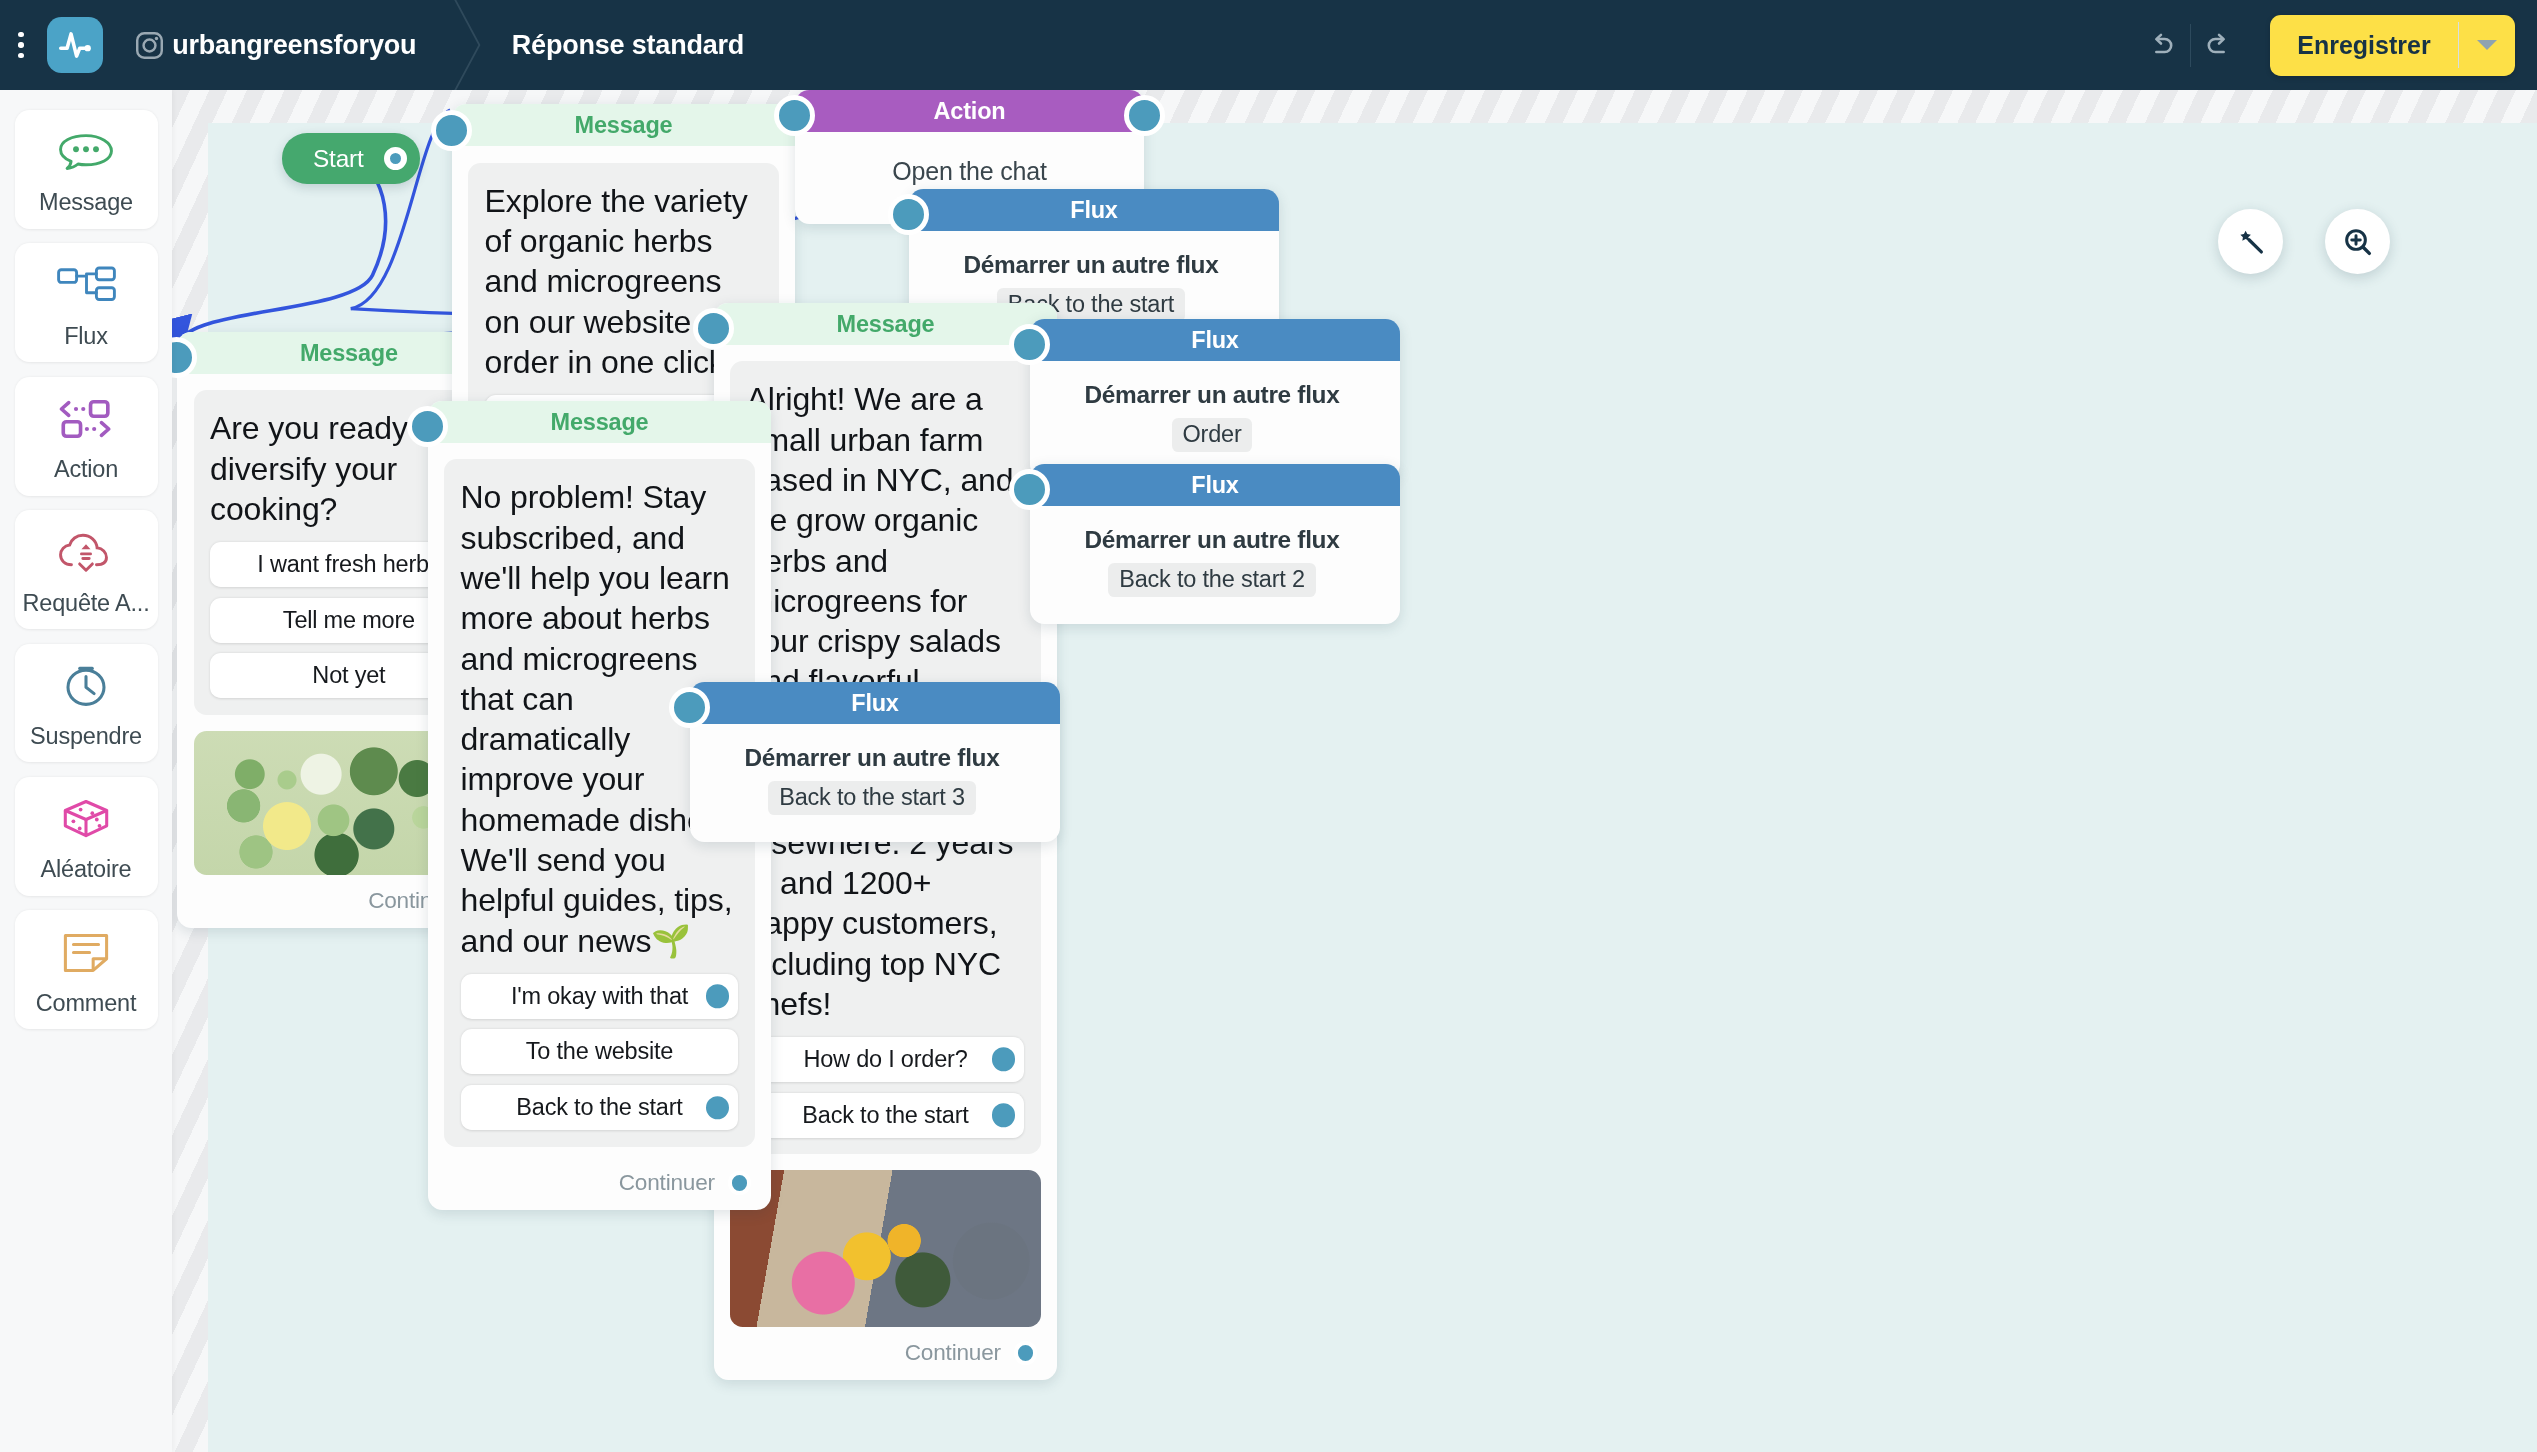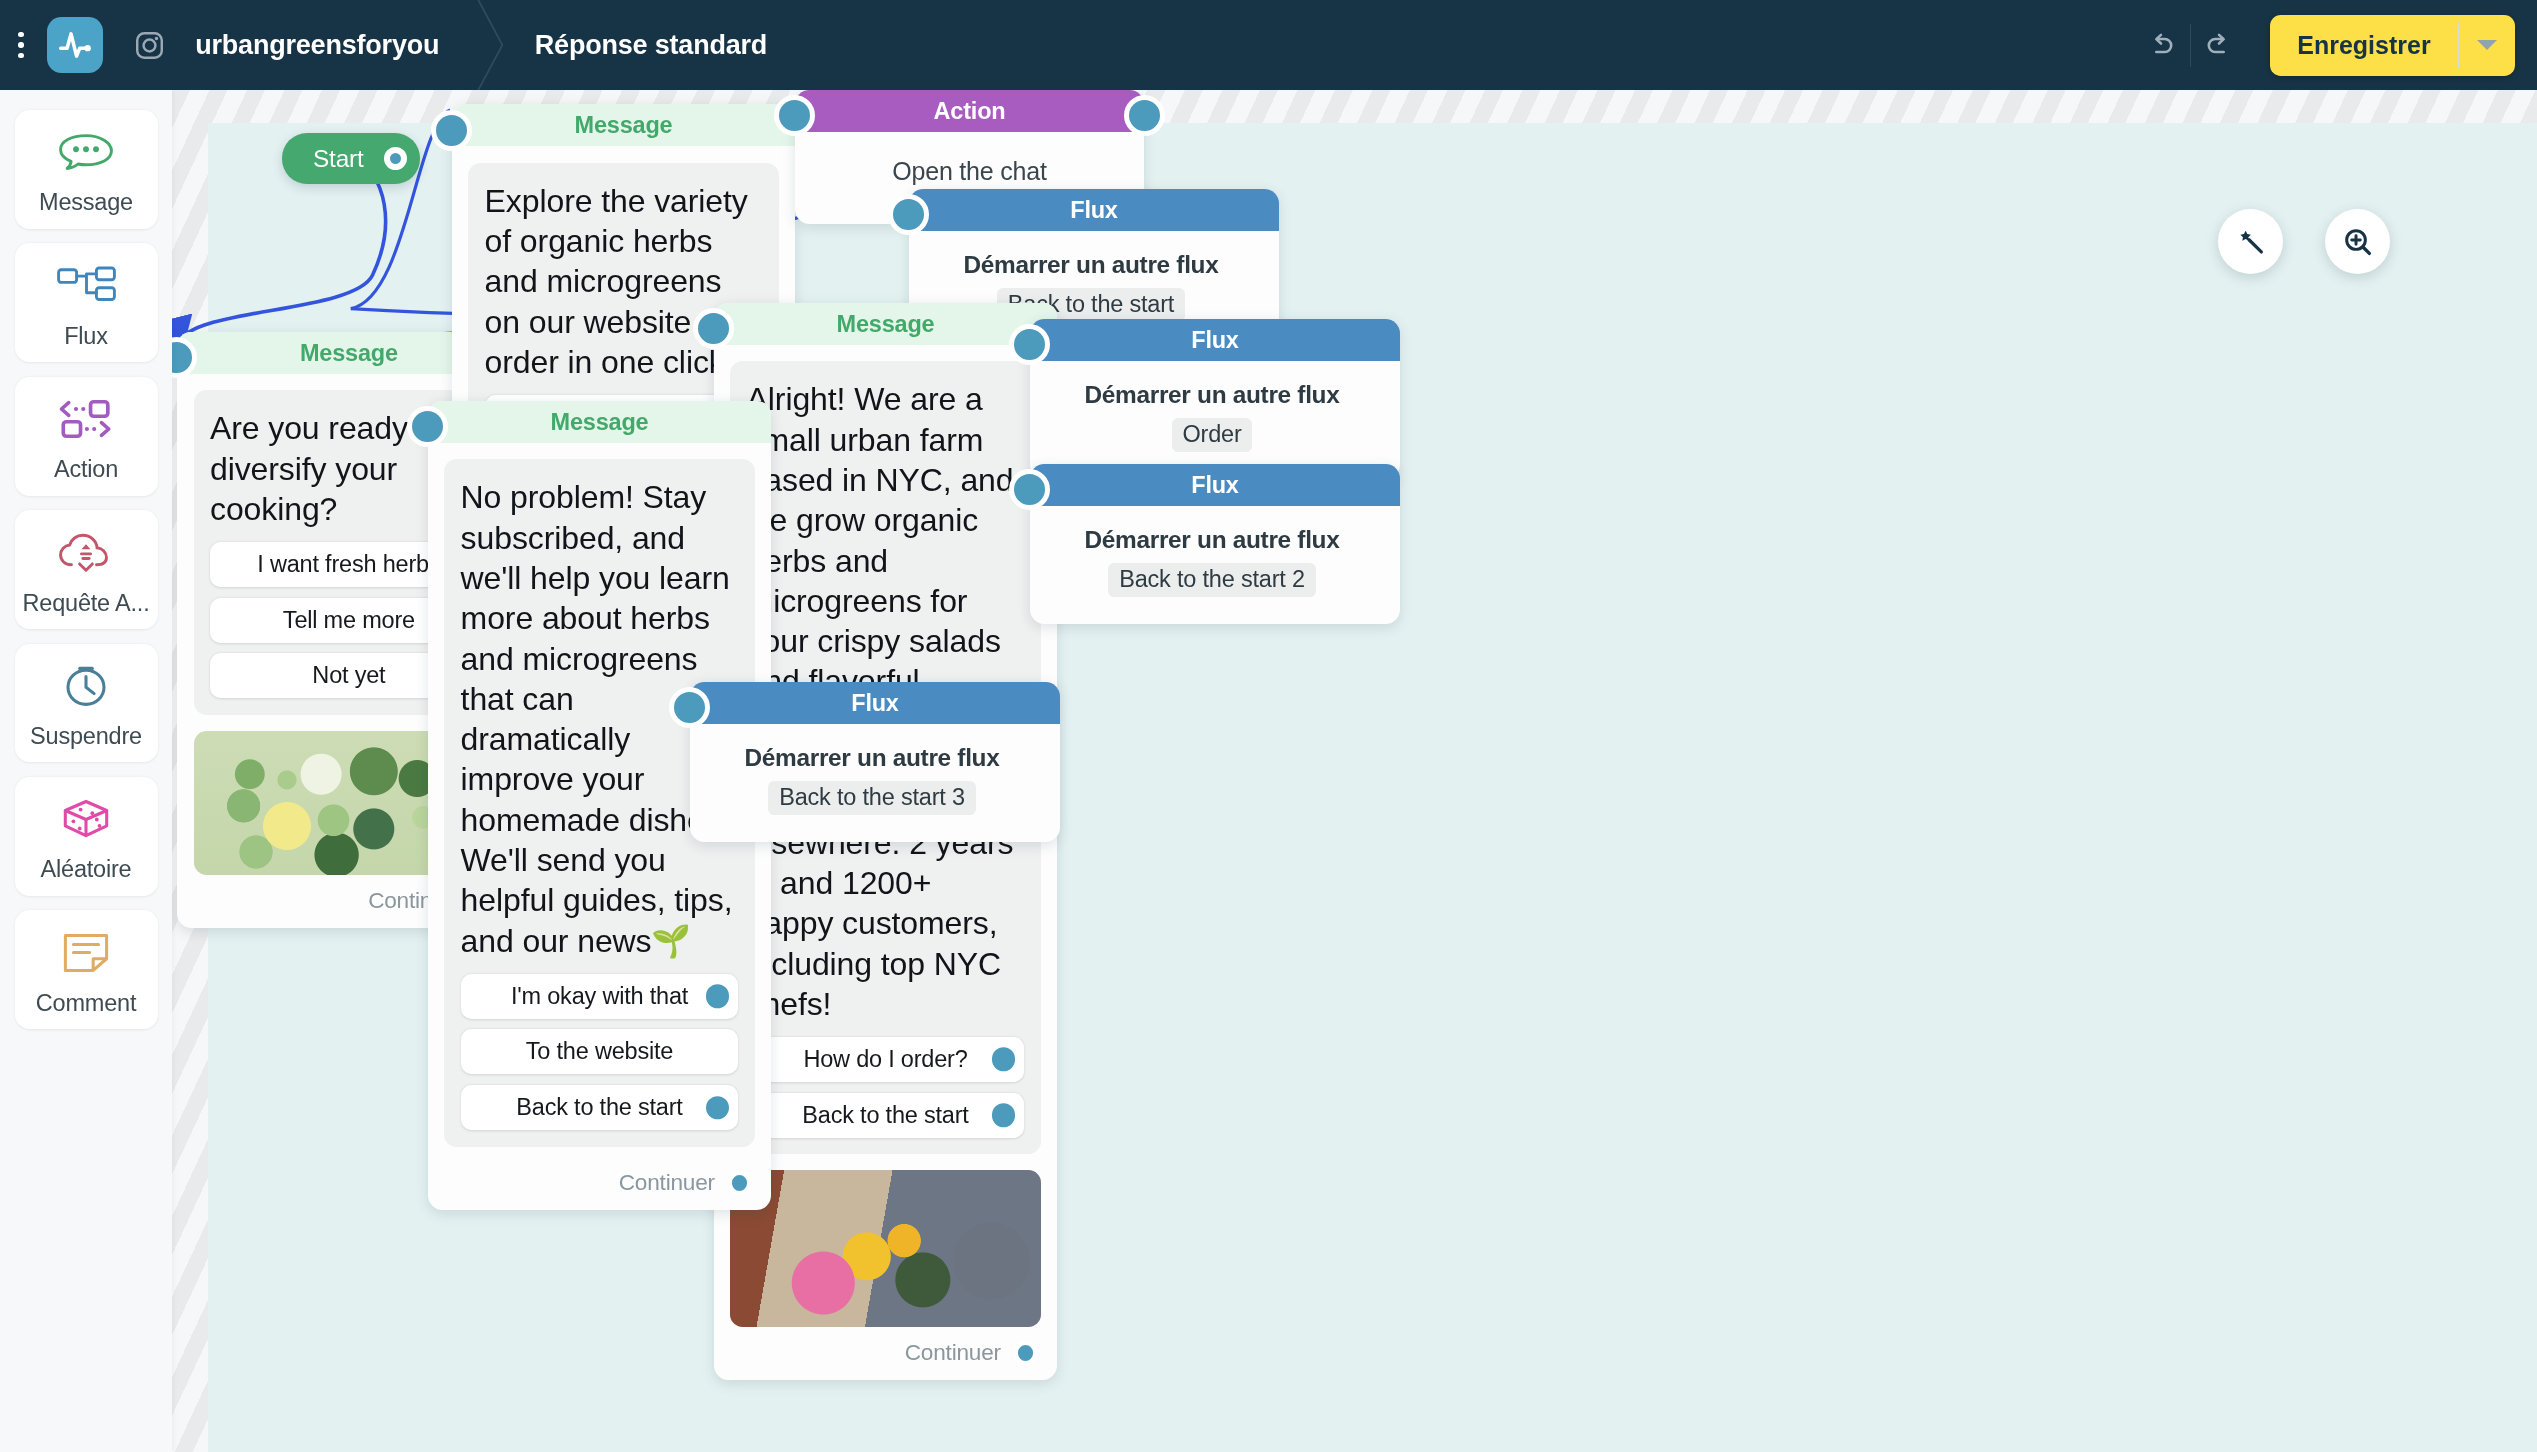--- a/index.html
+++ b/index.html
@@ -25,21 +25,21 @@
   .kebab i { width:5.4px; height:5.4px; border-radius:50%; background:#ffffff; display:block; }
 
   .app-logo {
     width:56px; height:56px; border-radius:14.4px; background:#4ba3c7;
     display:flex; align-items:center; justify-content:center;
     margin-left:10.8px; flex:none;
   }
   .app-logo svg { width:38px; height:38px; }
 
   .brand {
-    display:flex; align-items:flex-start; gap:30px; margin-left:31px;
+    display:flex; align-items:flex-start; gap:7px; margin-left:31px;
   }
   .ig-icon { width:31px; height:31px; flex:none; }
   .brand-name {
     color:#ffffff; font-size:27px; font-weight:700; letter-spacing:-0.2px;
     white-space:nowrap;
   }
 
   .bc-sep {
     width:63px; height:90px; flex:none; margin-left:21.7px;
     position:relative;

